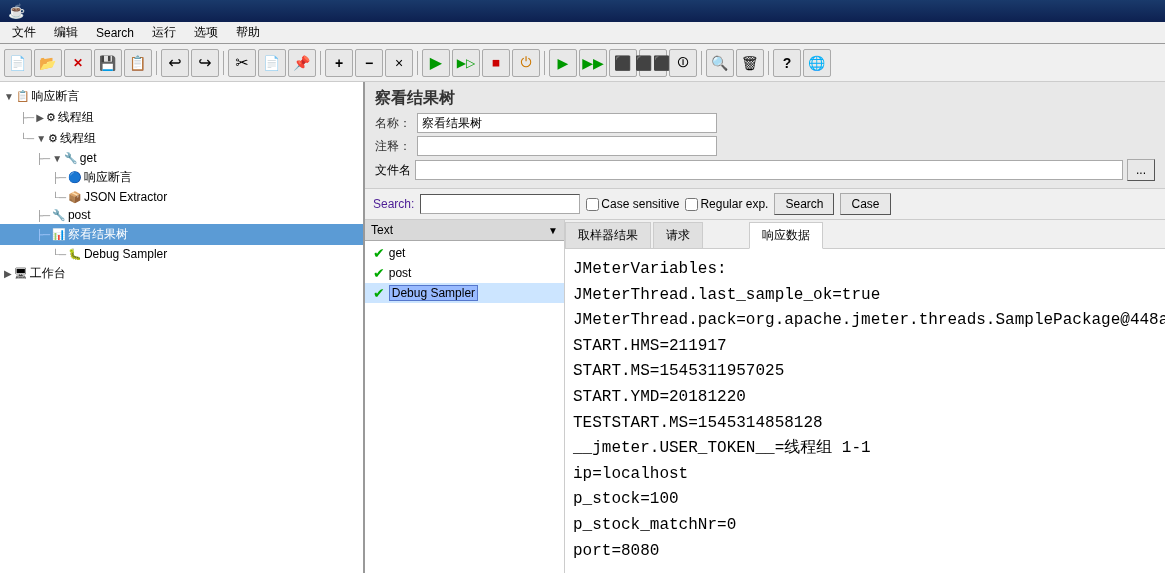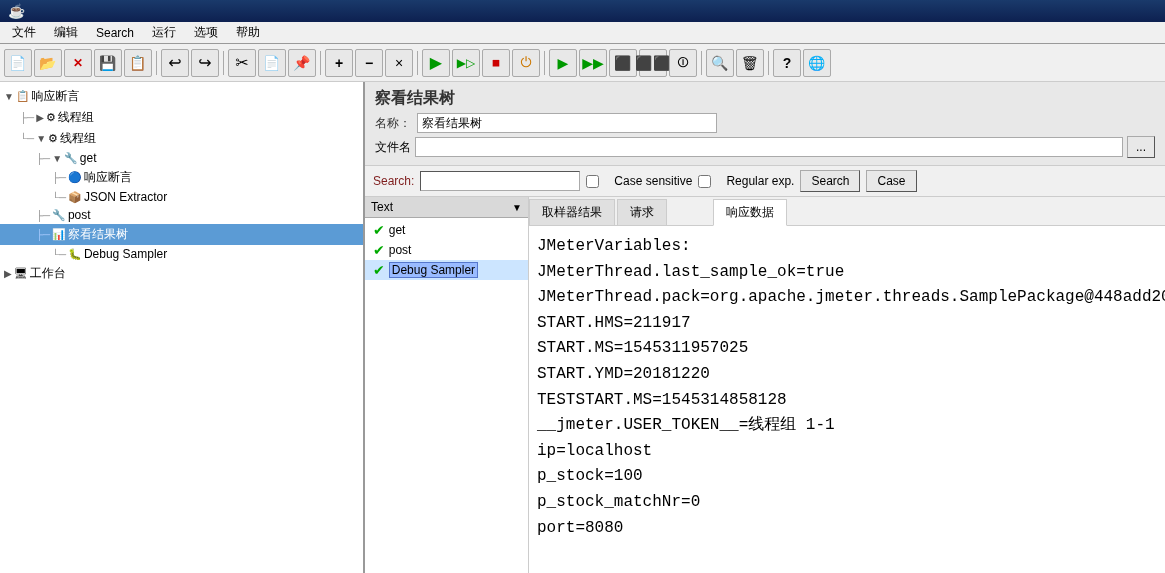--- a/index.html
+++ b/index.html
@@ -138,31 +138,31 @@
     
     .search-bar {
       display: flex;
       align-items: center;
       gap: 6px;
       padding: 4px 8px;
       background: #f0f0f0;
       border-bottom: 1px solid #ccc;
       font-size: 12px;
     }
-    .search-label { color: #7f1d1d; }
+    .search-label { color: #4c1d95; }
     .search-input {
       border: 1px inset #aaa;
       background: white;
       padding: 1px 4px;
       height: 20px;
       width: 160px;
       font-size: 12px;
     }
     .checkbox-label {
-      display: flex; align-items: center; gap: 15px;
+      display: flex; align-items: center; gap: 2px;
       font-size: 12px;
       justify-content: center;
     }
     .search-btn {
       border: 1px outset #aaa;
       background: #e8e8e8;
       padding: 2px 10px;
       font-size: 12px;
       cursor: pointer;
       height: 22px;
@@ -170,21 +170,21 @@
 
     
     .content-area {
       flex: 1;
       display: flex;
       overflow: hidden;
     }
 
     
     .results-tree {
-      width: 164px;
+      width: 200px;
       border-right: 1px solid #ccc;
       background: white;
       overflow: auto;
       display: flex;
       flex-direction: column;
       justify-content: flex-end;
     }
     .results-tree-header {
       background: #d9d9d9;
       border-bottom: 1px solid #aaa;
@@ -387,20 +387,24 @@
   <div class="right-panel">
 
     <div class="panel-header">
       <div class="panel-title">察看结果树</div>
 
       <div class="form-row">
         <span class="form-label">名称：</span>
         <input class="form-input" type="text" style="width: 300px;" value="察看结果树">
       </div>
 
+      <div class="form-row">
+        <span class="form-label">注释：</span>
+        <input class="form-input" type="text" style="width: 300px;">
+      </div>
 
 
       <div class="file-row">
         <span style="min-width:30px;">文件名</span>
         <input class="file-input" type="text" style="">
         <button class="search-btn" style="padding:2px 8px;">...</button>
       </div>
     </div>
 
     <div class="search-bar">

